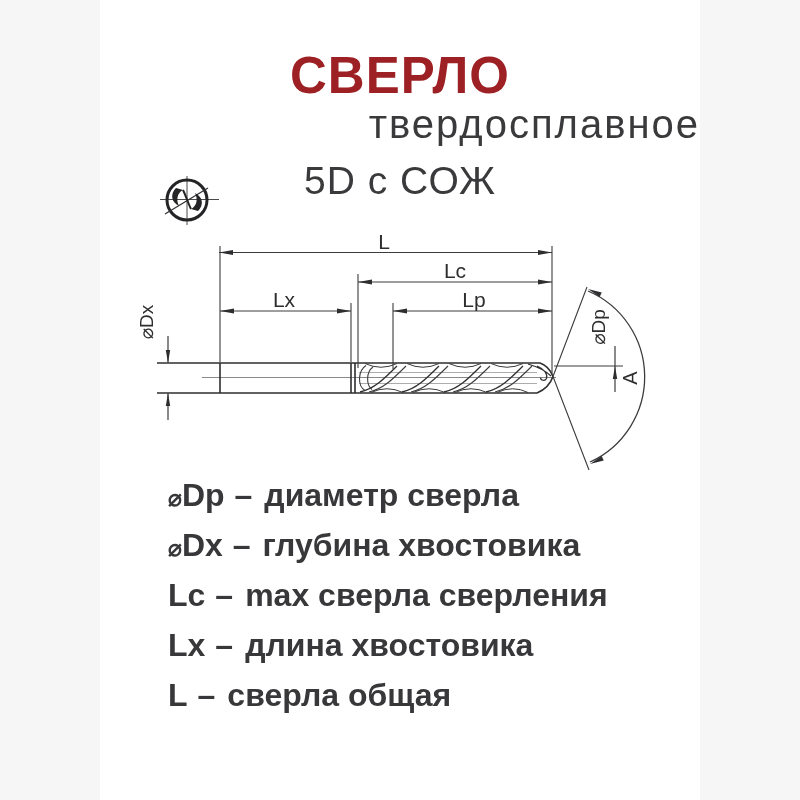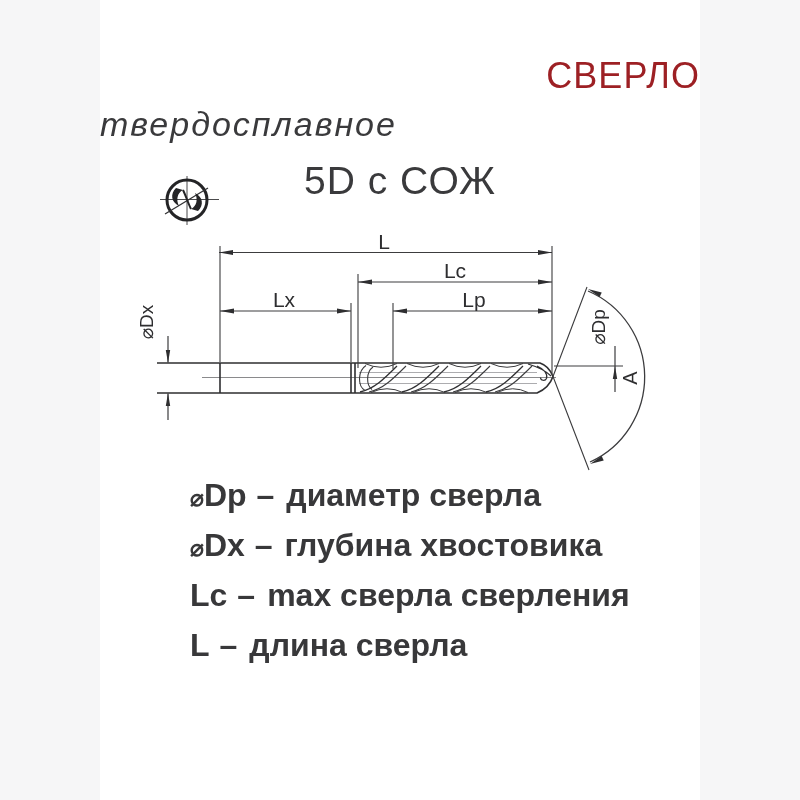--- a/index.html
+++ b/index.html
@@ -1,26 +1,26 @@
 <!DOCTYPE html>
 <html><head>
 <meta charset="utf-8">
 <style>
   html,body{margin:0;padding:0;background:#f6f6f7;}
   .screen{position:relative;width:800px;height:800px;background:#f6f6f7;overflow:hidden;
           font-family:"Liberation Sans",sans-serif;}
   .card{position:absolute;left:100px;top:0;width:600px;height:800px;background:#ffffff;}
-  .title-main{position:absolute;top:50px;left:0;width:600px;text-align:right;
-              font-size:36px;line-height:52px;font-weight:400;letter-spacing:1px;color:#9d2024;}
-  .title-sub1{position:absolute;top:100px;left:0;width:600px;text-align:left;
-              font-size:34px;line-height:48px;font-weight:500;letter-spacing:2px;color:#3a3a3c;font-style:italic;}
+  .title-main{position:absolute;top:50px;left:0;width:600px;text-align:center;
+              font-size:51px;line-height:52px;font-weight:700;letter-spacing:1px;color:#9d2024;}
+  .title-sub1{position:absolute;top:100px;left:0;width:600px;text-align:right;
+              font-size:40px;line-height:48px;font-weight:500;letter-spacing:2px;color:#3a3a3c;}
   .title-sub2{position:absolute;top:160px;left:0;width:600px;text-align:center;
               font-size:39px;line-height:42px;font-weight:500;letter-spacing:1px;color:#3a3a3c;}
   .diagram{position:absolute;left:0;top:165px;width:600px;height:320px;}
-  .legend{position:absolute;left:68px;top:470px;width:520px;color:#38383a;margin-left:22px;}
+  .legend{position:absolute;left:68px;top:470px;width:520px;color:#38383a;}
   .legend-row{height:50px;line-height:50px;font-size:32px;font-weight:bold;white-space:nowrap;}
   .legend-prefix{font-size:0.72em;font-weight:bold;}
   .legend-dash{margin:0 12px 0 10px;}
   .dim-label{font-family:"Liberation Sans",sans-serif;fill:#2e2e30;}
 </style>
 </head>
 <body>
 
 <div class="screen">
   <div class="card">
@@ -105,17 +105,18 @@
         <polygon points="588,289 601.7,292.4 599.7,297" fill="#2e2e30"></polygon>
         <polygon points="590,464 603.7,460.5 601.7,456" fill="#2e2e30"></polygon>
         <text class="dim-label" transform="translate(637,378) rotate(-90)" font-size="20" text-anchor="middle">A</text>
       </g>
     </svg>
 
     <div class="legend">
       <div class="legend-row"><span class="legend-sym"><span class="legend-prefix">⌀</span><span>Dp</span></span><span class="legend-dash">–</span><span class="legend-desc">диаметр сверла</span></div>
       <div class="legend-row"><span class="legend-sym"><span class="legend-prefix">⌀</span><span>Dx</span></span><span class="legend-dash">–</span><span class="legend-desc">глубина хвостовика</span></div>
       <div class="legend-row"><span class="legend-sym"><span class="legend-prefix"></span><span>Lc</span></span><span class="legend-dash">–</span><span class="legend-desc">max сверла сверления</span></div>
-      <div class="legend-row"><span class="legend-sym"><span class="legend-prefix"></span><span>L</span></span><span class="legend-dash">–</span><span class="legend-desc">длина сверла</span></div>
+      <div class="legend-row"><span class="legend-sym"><span class="legend-prefix"></span><span>Lx</span></span><span class="legend-dash">–</span><span class="legend-desc">длина хвостовика</span></div>
+      <div class="legend-row"><span class="legend-sym"><span class="legend-prefix"></span><span>L</span></span><span class="legend-dash">–</span><span class="legend-desc">сверла общая</span></div>
     </div>
 
   </div>
 </div>
 
 </body></html>

